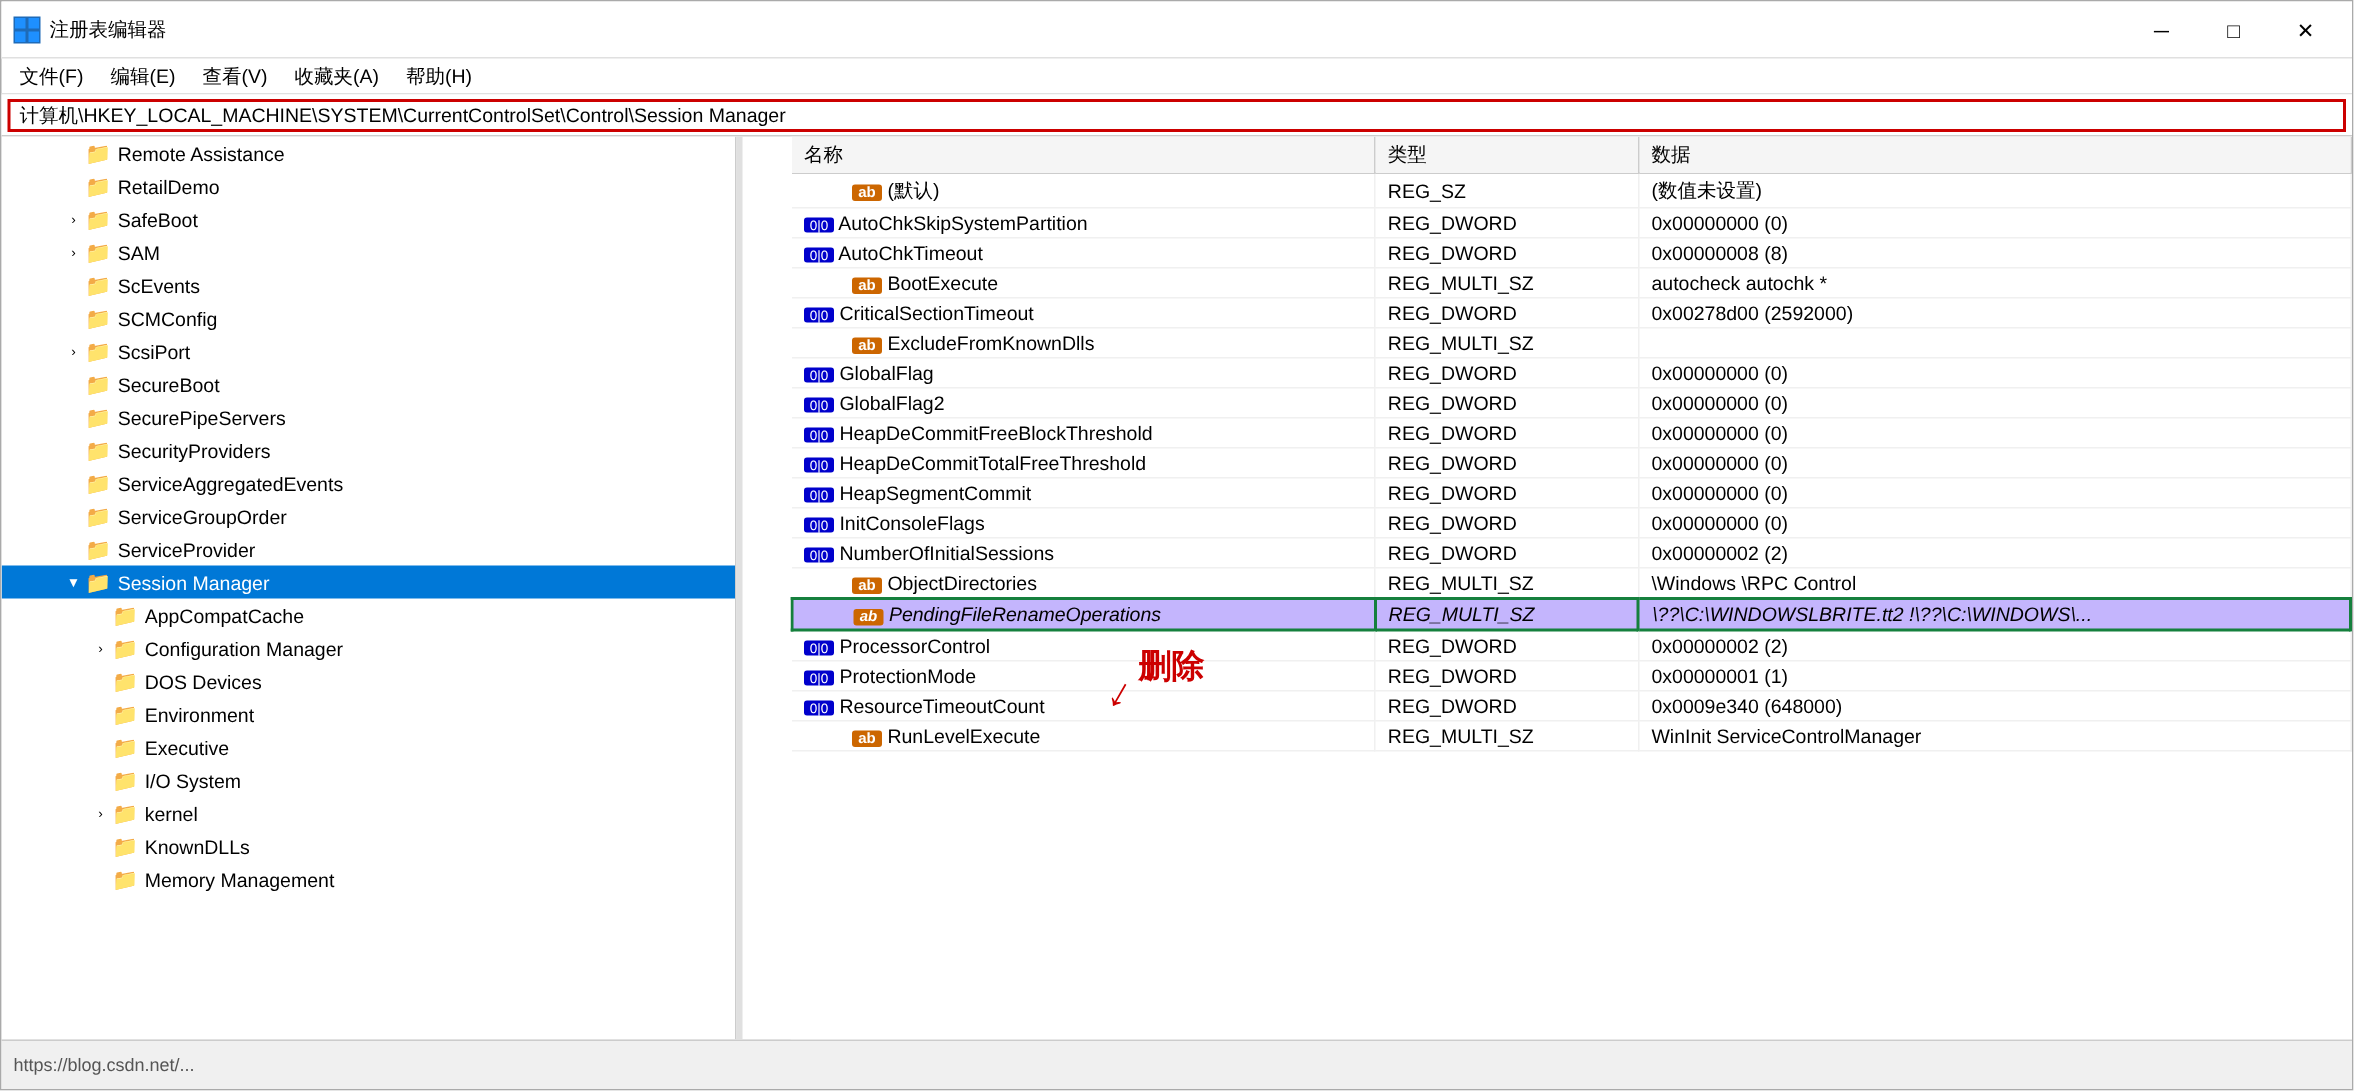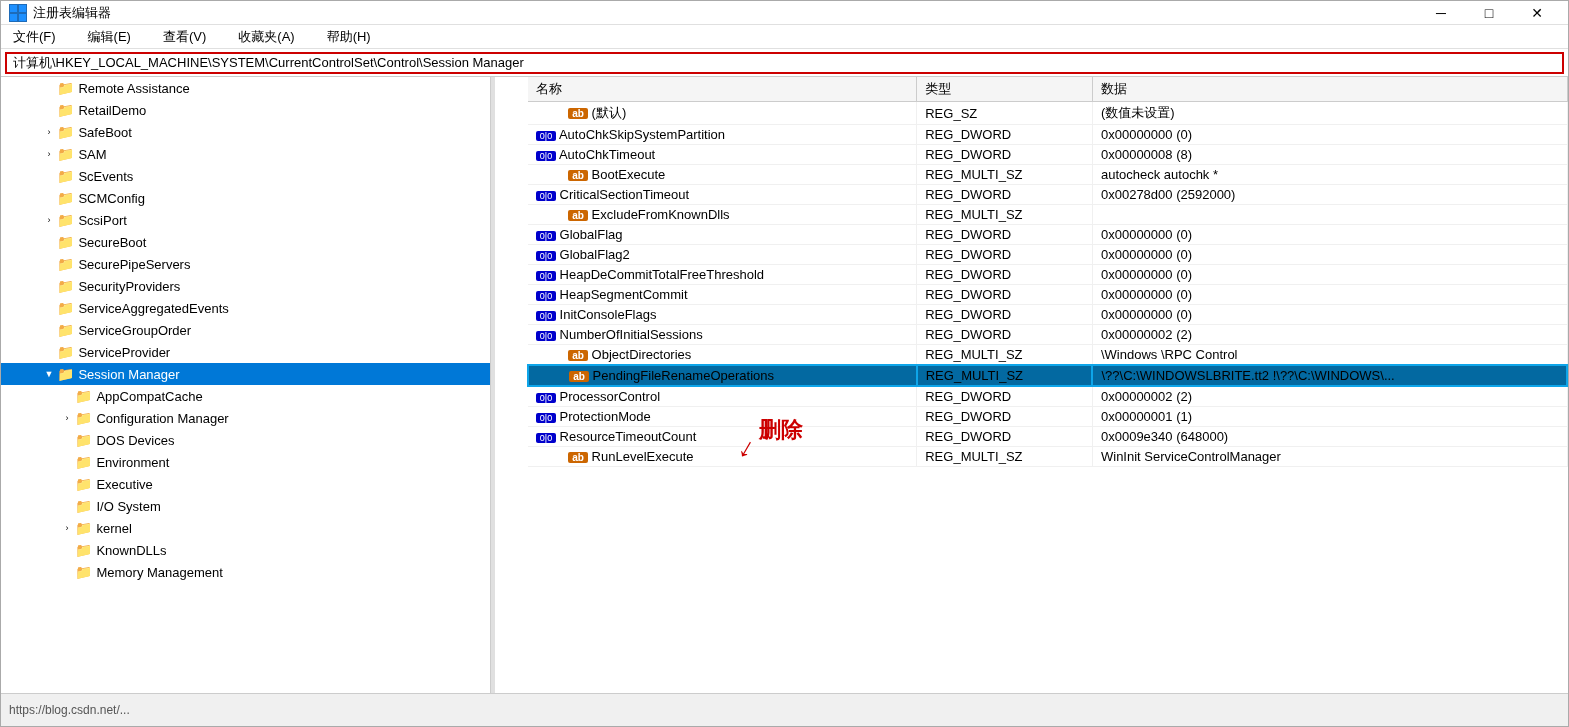--- a/index.html
+++ b/index.html
@@ -15,21 +15,21 @@
     .window {
       width: 1569px;
       height: 727px;
       background: #fff;
       display: flex;
       flex-direction: column;
       border: 1px solid #aaa;
     }
     .title-bar {
       background: #fff;
-      height: 24px;
+      height: 38px;
       display: flex;
       align-items: center;
       padding: 0 8px;
       border-bottom: 1px solid #e0e0e0;
       justify-content: space-between;
     }
     .title-bar-left {
       display: flex;
       align-items: center;
       gap: 6px;
@@ -63,21 +63,21 @@
       color: #000;
       background: transparent;
       border: none;
     }
     .menu-bar {
       height: 24px;
       display: flex;
       align-items: center;
       padding: 0 4px;
       border-bottom: 1px solid #e0e0e0;
-      gap: 16px;
+      gap: 2px;
     }
     .menu-item {
       padding: 2px 8px;
       cursor: pointer;
       font-size: 13px;
     }
     .address-bar {
       height: 28px;
       display: flex;
       align-items: center;
@@ -162,21 +162,21 @@
       top: 0;
       z-index: 1;
     }
     .reg-table td {
       padding: 2px 8px;
       border-bottom: 1px solid #f0f0f0;
       border-right: 1px solid #f0f0f0;
       font-size: 13px;
       white-space: nowrap;
     }
-    .reg-table tr.highlighted td { background: #0369a1; border: 2px solid #0ea5e9; }
+    .reg-table tr.highlighted td { background: #c4b5fd; border: 2px solid #15803d; font-style: italic; }
     .icon-ab {
       display: inline-block;
       background: #cc6600;
       color: #fff;
       font-size: 10px;
       font-weight: bold;
       padding: 0 2px;
       border-radius: 2px;
       min-width: 20px;
       text-align: center;
@@ -484,20 +484,25 @@
                 <td><span class="icon-dword">0|0</span> GlobalFlag</td>
                 <td>REG_DWORD</td>
                 <td>0x00000000 (0)</td>
               </tr>
               <tr>
                 <td><span class="icon-dword">0|0</span> GlobalFlag2</td>
                 <td>REG_DWORD</td>
                 <td>0x00000000 (0)</td>
               </tr>
               <tr>
+                <td><span class="icon-dword">0|0</span> HeapDeCommitFreeBlockThreshold</td>
+                <td>REG_DWORD</td>
+                <td>0x00000000 (0)</td>
+              </tr>
+              <tr>
                 <td><span class="icon-dword">0|0</span> HeapDeCommitTotalFreeThreshold</td>
                 <td>REG_DWORD</td>
                 <td>0x00000000 (0)</td>
               </tr>
               <tr>
                 <td><span class="icon-dword">0|0</span> HeapSegmentCommit</td>
                 <td>REG_DWORD</td>
                 <td>0x00000000 (0)</td>
               </tr>
               <tr>

